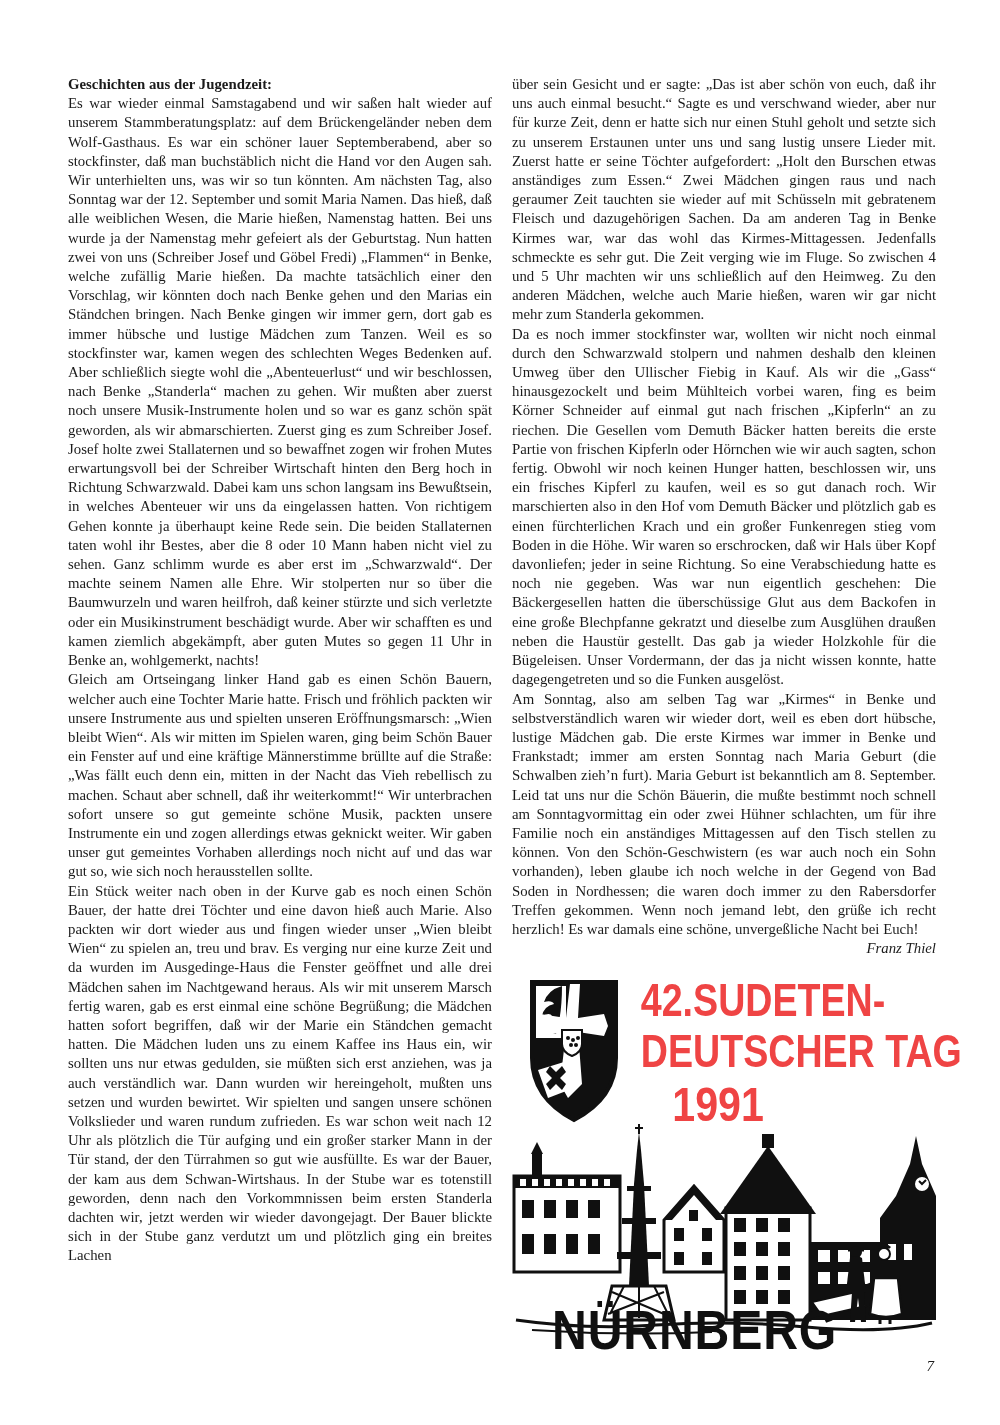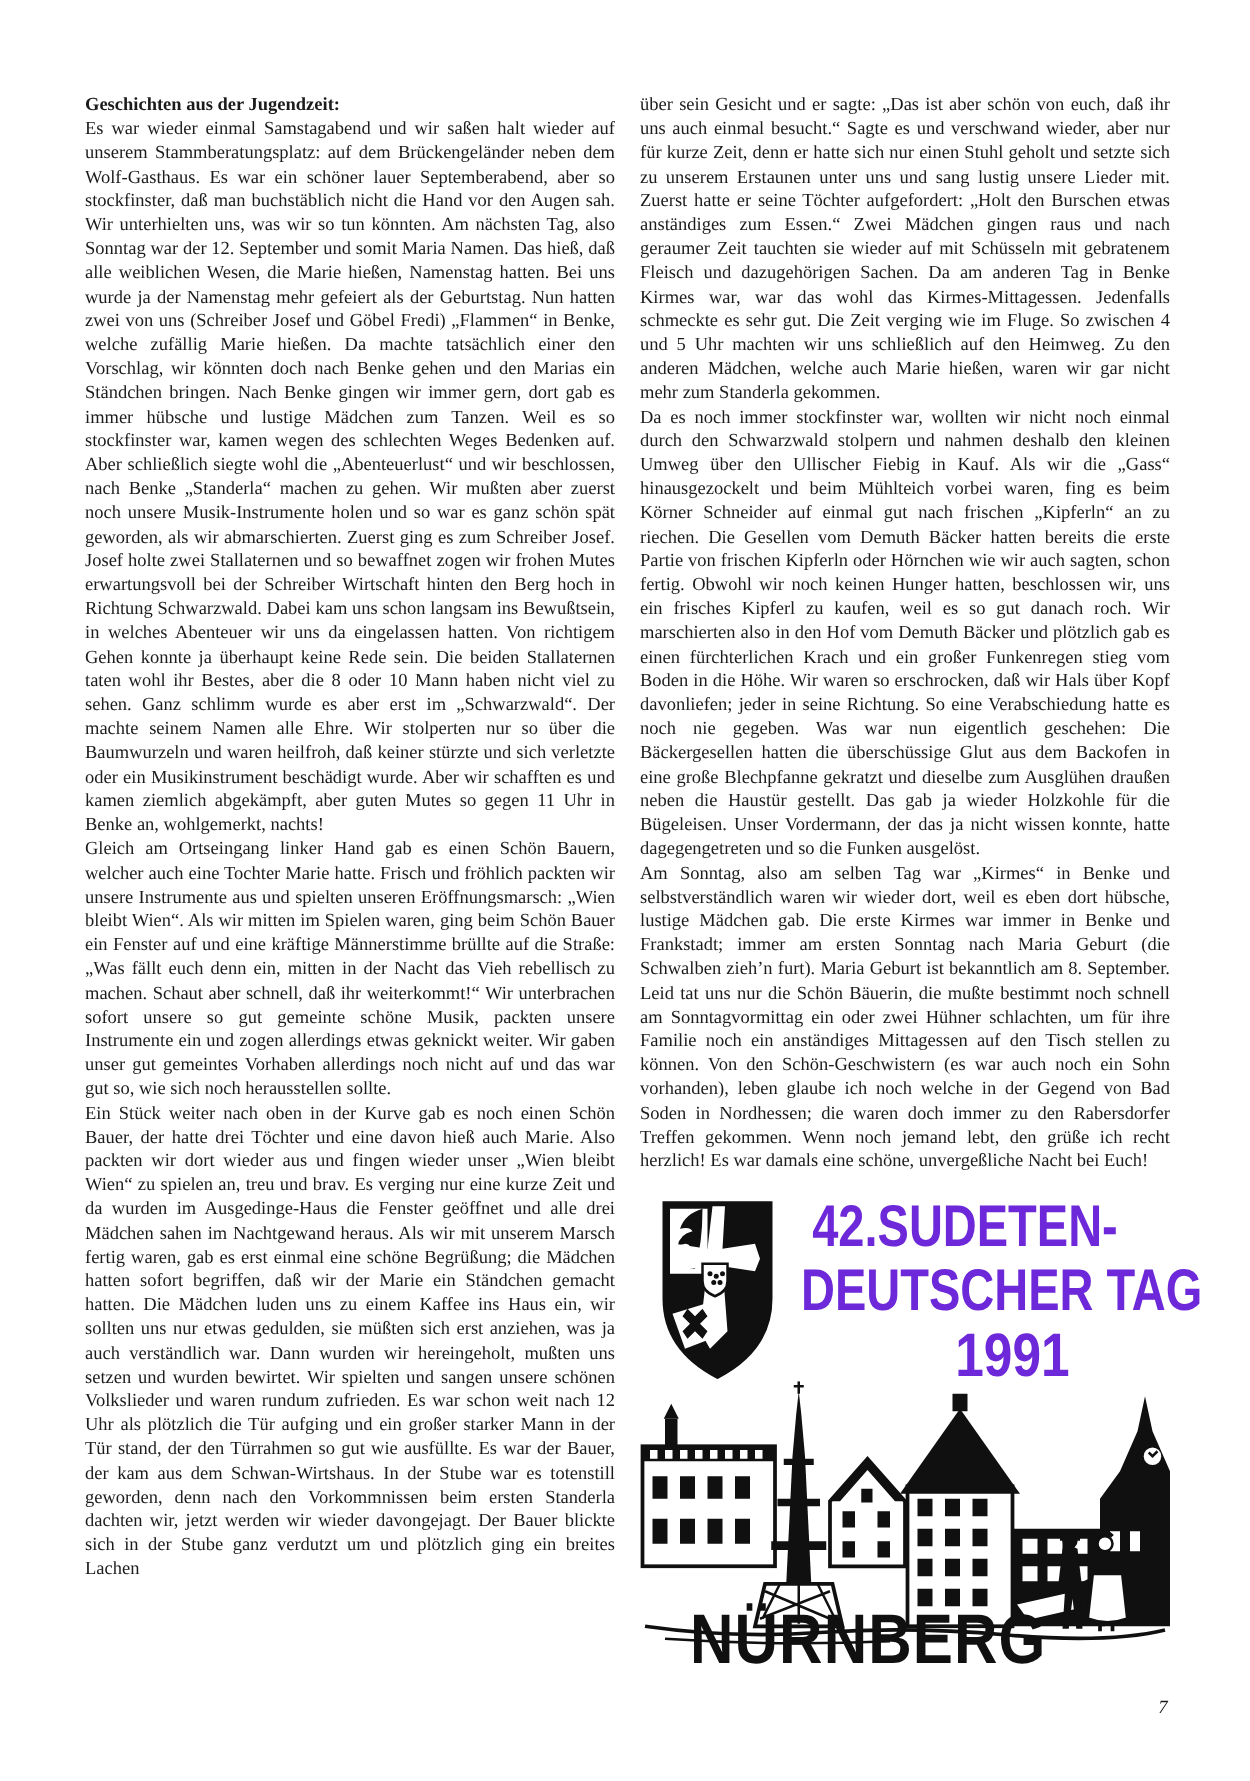--- a/index.html
+++ b/index.html
@@ -46,24 +46,23 @@
     width: 424px;
   }
   .poster-emblem {
     position: absolute;
     left: 14px; top: 6px;
     width: 96px; height: 146px;
   }
   .poster-title {
     position: absolute;
     left: 96px; right: 0; top: 2px;
-    text-align: center;
     font-family: "Liberation Sans", sans-serif;
     font-weight: bold;
-    color: #6d28d9;
+    color: #ef4444;
   }
   .pt-line {
     font-size: 47px;
     line-height: 51px;
     transform: scaleX(0.80);
     transform-origin: 50% 50%;
     letter-spacing: 0px;
     white-space: nowrap;
   }
   .pt-year {
@@ -115,20 +114,21 @@
           <p>Ein Stück weiter nach oben in der Kurve gab es noch einen Schön Bauer, der hatte drei Töchter und eine davon hieß auch Marie. Also packten wir dort wieder aus und fingen wieder unser „Wien bleibt Wien“ zu spielen an, treu und brav. Es verging nur eine kurze Zeit und da wurden im Ausgedinge-Haus die Fenster geöffnet und alle drei Mädchen sahen im Nachtgewand heraus. Als wir mit unserem Marsch fertig waren, gab es erst einmal eine schöne Begrüßung; die Mädchen hatten sofort begriffen, daß wir der Marie ein Ständchen gemacht hatten. Die Mädchen luden uns zu einem Kaffee ins Haus ein, wir sollten uns nur etwas gedulden, sie müßten sich erst anziehen, was ja auch verständlich war. Dann wurden wir hereingeholt, mußten uns setzen und wurden bewirtet. Wir spielten und sangen unsere schönen Volkslieder und waren rundum zufrieden. Es war schon weit nach 12 Uhr als plötzlich die Tür aufging und ein großer starker Mann in der Tür stand, der den Türrahmen so gut wie ausfüllte. Es war der Bauer, der kam aus dem Schwan-Wirtshaus. In der Stube war es totenstill geworden, denn nach den Vorkommnissen beim ersten Standerla dachten wir, jetzt werden wir wieder davongejagt. Der Bauer blickte sich in der Stube ganz verdutzt um und plötzlich ging ein breites Lachen</p>
         </div>
     </div>
 
     <div class="col">
       <div>
           <p>über sein Gesicht und er sagte: „Das ist aber schön von euch, daß ihr uns auch einmal besucht.“ Sagte es und verschwand wieder, aber nur für kurze Zeit, denn er hatte sich nur einen Stuhl geholt und setzte sich zu unserem Erstaunen unter uns und sang lustig unsere Lieder mit. Zuerst hatte er seine Töchter aufgefordert: „Holt den Burschen etwas anständiges zum Essen.“ Zwei Mädchen gingen raus und nach geraumer Zeit tauchten sie wieder auf mit Schüsseln mit gebratenem Fleisch und dazugehörigen Sachen. Da am anderen Tag in Benke Kirmes war, war das wohl das Kirmes-Mittagessen. Jedenfalls schmeckte es sehr gut. Die Zeit verging wie im Fluge. So zwischen 4 und 5 Uhr machten wir uns schließlich auf den Heimweg. Zu den anderen Mädchen, welche auch Marie hießen, waren wir gar nicht mehr zum Standerla gekommen.</p>
           <p>Da es noch immer stockfinster war, wollten wir nicht noch einmal durch den Schwarzwald stolpern und nahmen deshalb den kleinen Umweg über den Ullischer Fiebig in Kauf. Als wir die „Gass“ hinausgezockelt und beim Mühlteich vorbei waren, fing es beim Körner Schneider auf einmal gut nach frischen „Kipferln“ an zu riechen. Die Gesellen vom Demuth Bäcker hatten bereits die erste Partie von frischen Kipferln oder Hörnchen wie wir auch sagten, schon fertig. Obwohl wir noch keinen Hunger hatten, beschlossen wir, uns ein frisches Kipferl zu kaufen, weil es so gut danach roch. Wir marschierten also in den Hof vom Demuth Bäcker und plötzlich gab es einen fürchterlichen Krach und ein großer Funkenregen stieg vom Boden in die Höhe. Wir waren so erschrocken, daß wir Hals über Kopf davonliefen; jeder in seine Richtung. So eine Verabschiedung hatte es noch nie gegeben. Was war nun eigentlich geschehen: Die Bäckergesellen hatten die überschüssige Glut aus dem Backofen in eine große Blechpfanne gekratzt und dieselbe zum Ausglühen draußen neben die Haustür gestellt. Das gab ja wieder Holzkohle für die Bügeleisen. Unser Vordermann, der das ja nicht wissen konnte, hatte dagegengetreten und so die Funken ausgelöst.</p>
           <p>Am Sonntag, also am selben Tag war „Kirmes“ in Benke und selbstverständlich waren wir wieder dort, weil es eben dort hübsche, lustige Mädchen gab. Die erste Kirmes war immer in Benke und Frankstadt; immer am ersten Sonntag nach Maria Geburt (die Schwalben zieh’n furt). Maria Geburt ist bekanntlich am 8. September. Leid tat uns nur die Schön Bäuerin, die mußte bestimmt noch schnell am Sonntagvormittag ein oder zwei Hühner schlachten, um für ihre Familie noch ein anständiges Mittagessen auf den Tisch stellen zu können. Von den Schön-Geschwistern (es war auch noch ein Sohn vorhanden), leben glaube ich noch welche in der Gegend von Bad Soden in Nordhessen; die waren doch immer zu den Rabersdorfer Treffen gekommen. Wenn noch jemand lebt, den grüße ich recht herzlich! Es war damals eine schöne, unvergeßliche Nacht bei Euch!</p>
         </div>
+      <p class="signature">Franz Thiel</p>
 
       <div class="poster">
 
         <svg class="poster-emblem" viewBox="0 0 96 146" xmlns="http://www.w3.org/2000/svg">
 
           <path d="M6,4 h84 v76 q0,40 -42,62 q-42,-22 -42,-62 Z" fill="#101010" stroke="#101010" stroke-width="4"></path>
 
           <path d="M10,8 h30 v52 h-30 Z" fill="#ffffff"></path>
           <path d="M36,8 q-14,4 -18,16 q8,-2 10,2 q-10,2 -12,12 q8,-4 10,0 q-10,4 -12,18 l16,0 q6,-20 6,-48 Z" fill="#101010"></path>
 

